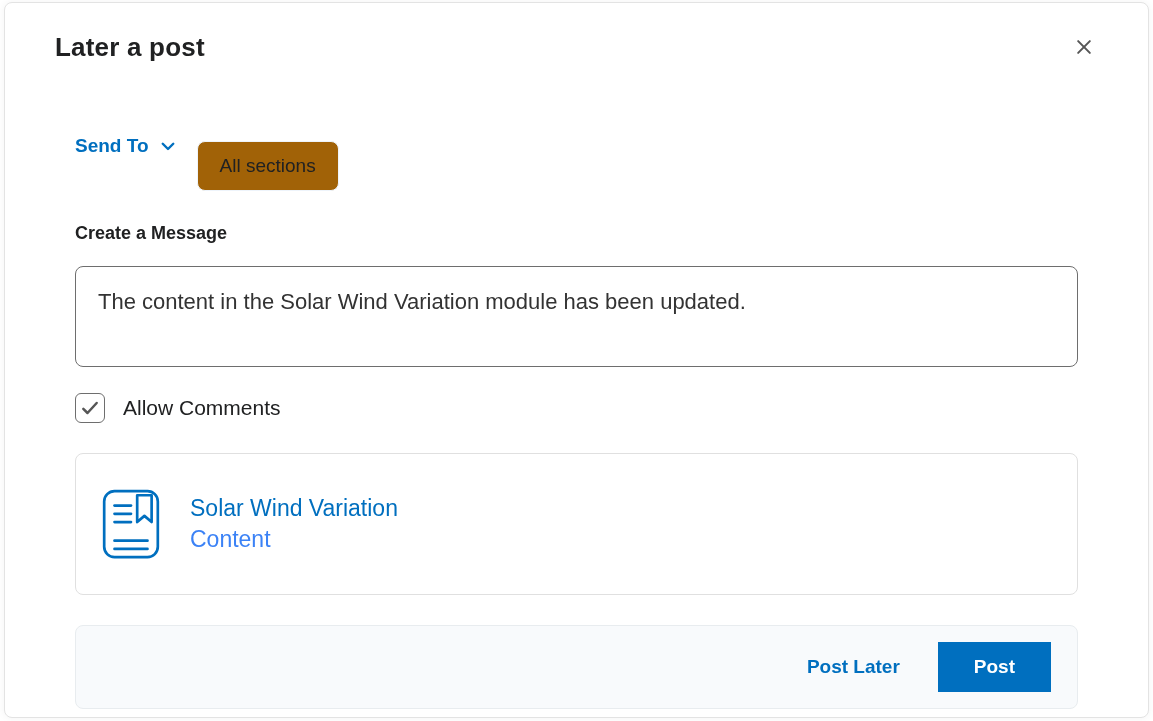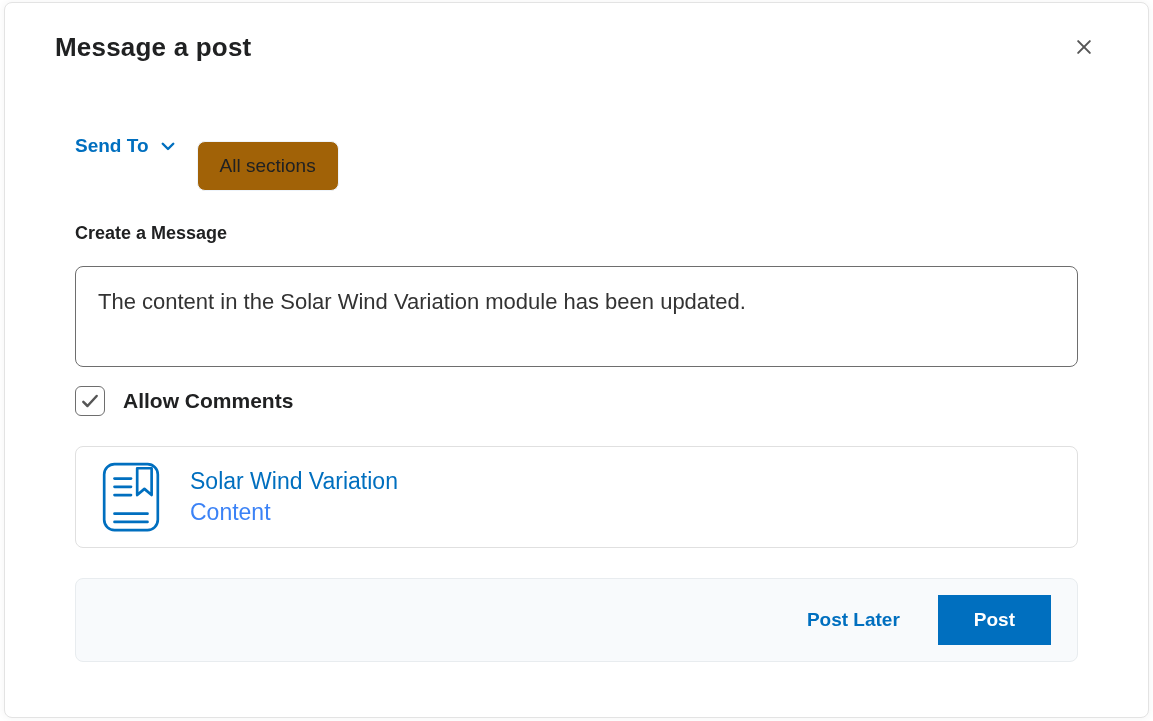--- a/index.html
+++ b/index.html
@@ -102,23 +102,22 @@
     font-family: inherit;
     line-height: 1.35;
     outline: none;
     margin-top: 8px;
   }
 
   .check-row {
     display: flex;
     align-items: center;
     gap: 18px;
-    margin-top: 15px;
+    margin-top: 22px;
     margin-bottom: 30px;
-    font-weight: bold;
   }
   .chk {
     width: 30px;
     height: 30px;
     border: 1.5px solid #6e6e6e;
     border-radius: 6px;
     display: flex;
     align-items: center;
     justify-content: center;
     cursor: pointer;
@@ -126,21 +125,21 @@
   }
   .chk svg { width: 20px; height: 20px; }
   .check-label {
     font-size: 21px;
     color: #202122;
   }
 
   .attachment {
     border: 1px solid #e0e0e0;
     border-radius: 8px;
-    padding: 12px 22px;
+    padding: 32px 22px;
     display: flex;
     align-items: center;
     gap: 26px;
     margin-bottom: 30px;
   }
   .attachment-icon {
     width: 66px;
     height: 76px;
     display: flex;
     align-items: center;
@@ -187,21 +186,21 @@
     border-radius: 0;
     cursor: pointer;
   }
 </style>
 </head>
 <body>
 
 <div class="modal">
 
   <div class="modal-header">
-    <div class="modal-title">Message a post</div>
+    <div class="modal-title">Later a post</div>
     <button class="close-btn">
       <svg viewBox="0 0 24 24" fill="none" stroke="#565656" stroke-width="2.4" stroke-linecap="round">
         <line x1="5" y1="5" x2="19" y2="19"></line>
           <line x1="19" y1="5" x2="5" y2="19"></line>
       </svg>
     </button>
   </div>
 
   <div class="body">
 

